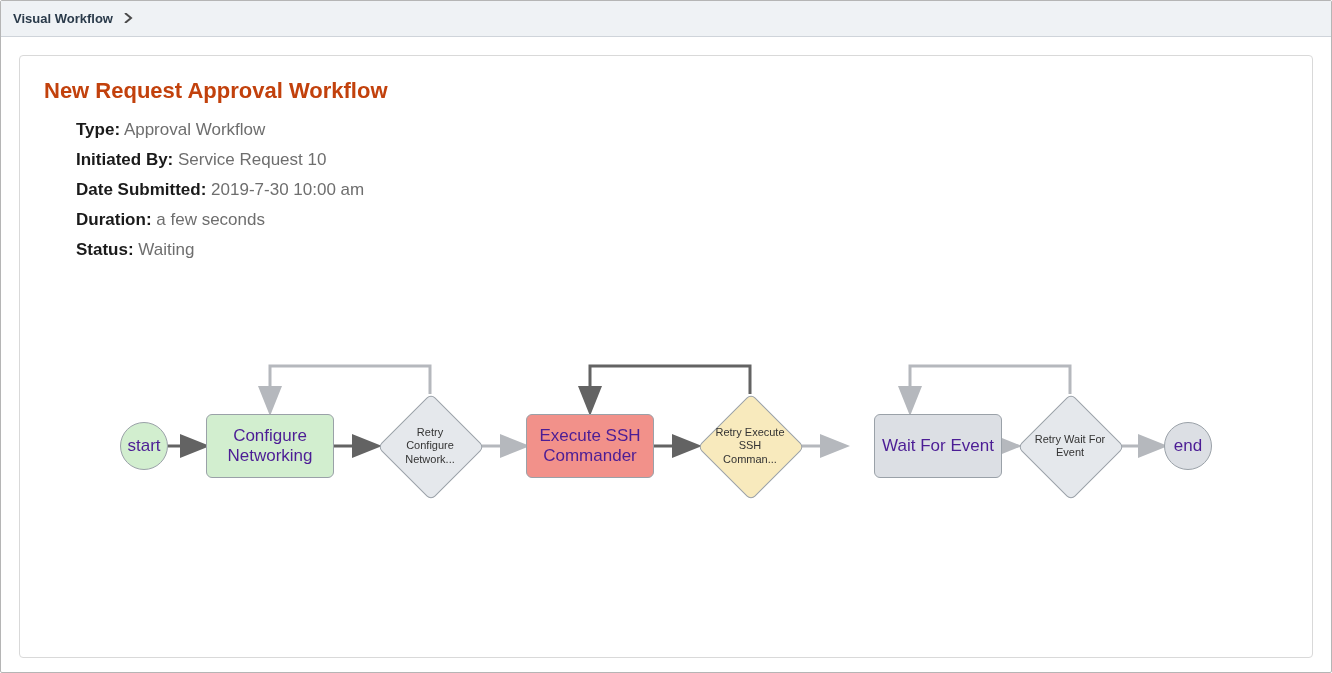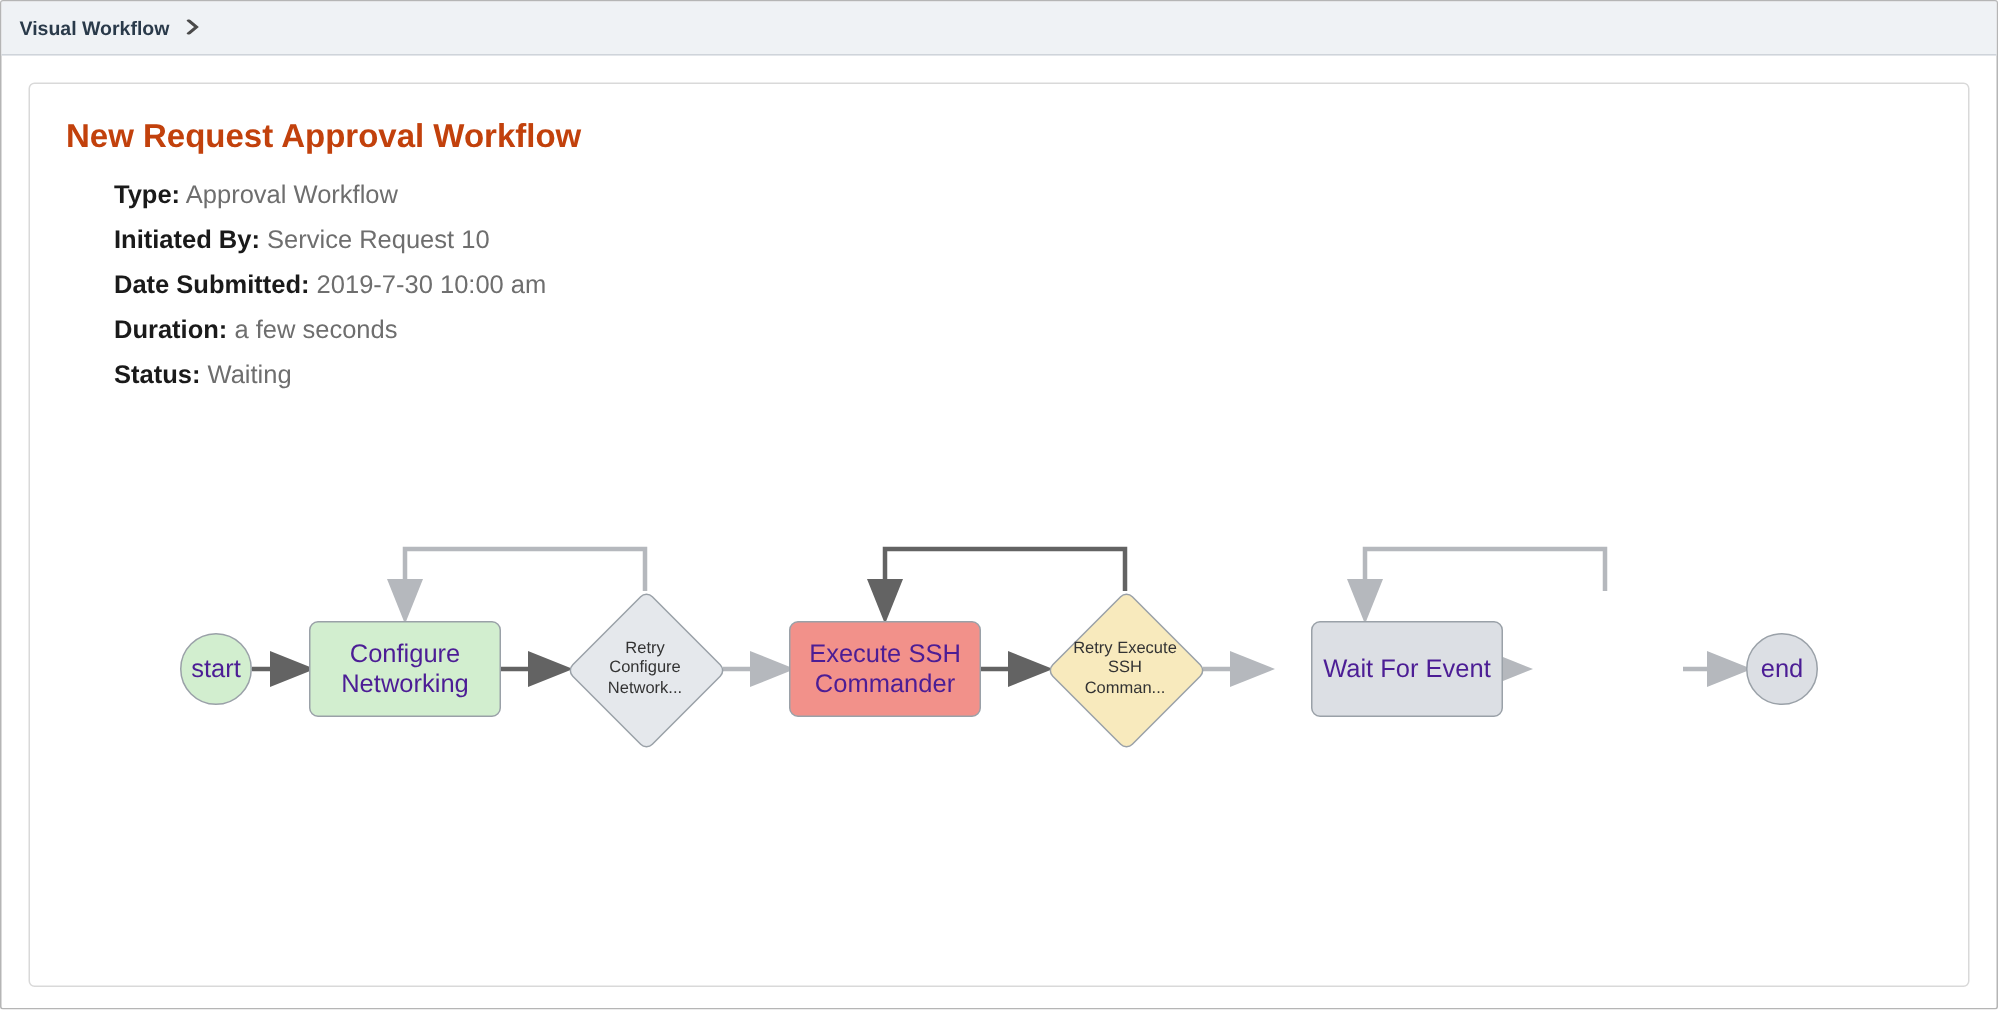--- a/index.html
+++ b/index.html
@@ -247,20 +247,24 @@
 
         <div id="n-retry2" class="diamond-wrap">
           <div class="diamond-shape c-yellow"></div>
           <div class="diamond-label">Retry Execute SSH Comman...</div>
         </div>
 
         <div id="n-wait" class="node rect c-grey">
           <span>Wait For Event</span>
         </div>
 
+        <div id="n-retry3" class="diamond-wrap">
+          <div class="diamond-shape c-lightgrey"></div>
+          <div class="diamond-label">Retry Wait For Event</div>
+        </div>
 
         <div id="n-end" class="node circle c-grey">
           <span>end</span>
         </div>
       </div>
     </div>
   </div>
 </div>
 
 </body></html>

